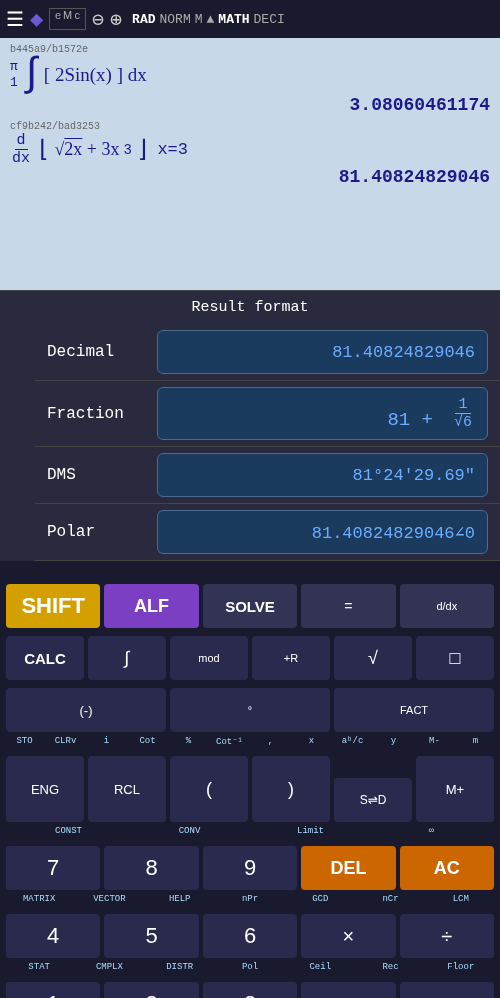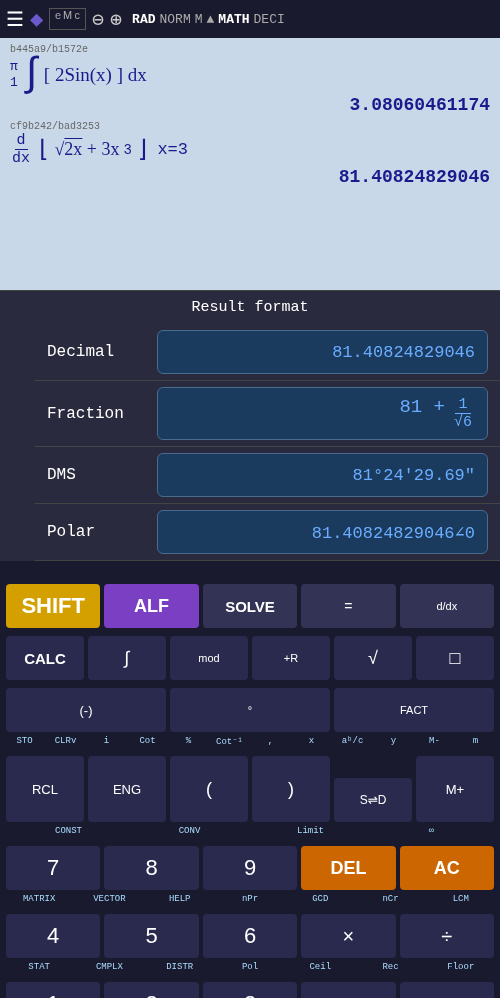--- a/index.html
+++ b/index.html
@@ -117,22 +117,22 @@
       font-size: 17px;
       flex: 1;
       text-align: right;
       min-height: 44px;
       display: flex;
       align-items: center;
       justify-content: flex-end;
     }
     .rf-fraction-val {
       display: flex;
-      align-items: flex-start;
-      gap: 6px;
+      align-items: flex-end;
+      gap: 18px;
       justify-content: flex-end;
     }
     .rf-frac {
       display: inline-flex;
       flex-direction: column;
       align-items: center;
       font-size: 15px;
     }
     .rf-frac .numerator { border-bottom: 1px solid #6aacff; padding: 0 3px; }
     .rf-frac .denominator { padding: 0 3px; }
@@ -349,24 +349,24 @@
     <div class="sublabel-item">,</div>
     <div class="sublabel-item">x</div>
     <div class="sublabel-item">aᵇ/c</div>
     <div class="sublabel-item">y</div>
     <div class="sublabel-item">M-</div>
     <div class="sublabel-item">m</div>
   </div>
 
   <div class="top-row">
     <button class="calc-btn" style="font-size:13px;">
+        <span>ENG</span>
+      </button>
+    <button class="calc-btn" style="font-size:13px;">
         <span>RCL</span>
-      </button>
-    <button class="calc-btn" style="font-size:13px;">
-        <span>ENG</span>
       </button>
     <button class="calc-btn" style="font-size:18px;">
         <span>(</span>
       </button>
     <button class="calc-btn" style="font-size:18px;">
         <span>)</span>
       </button>
     <button class="calc-btn" style="font-size:12px;margin-top:24px;">
         <span>S⇌D</span>
       </button>

